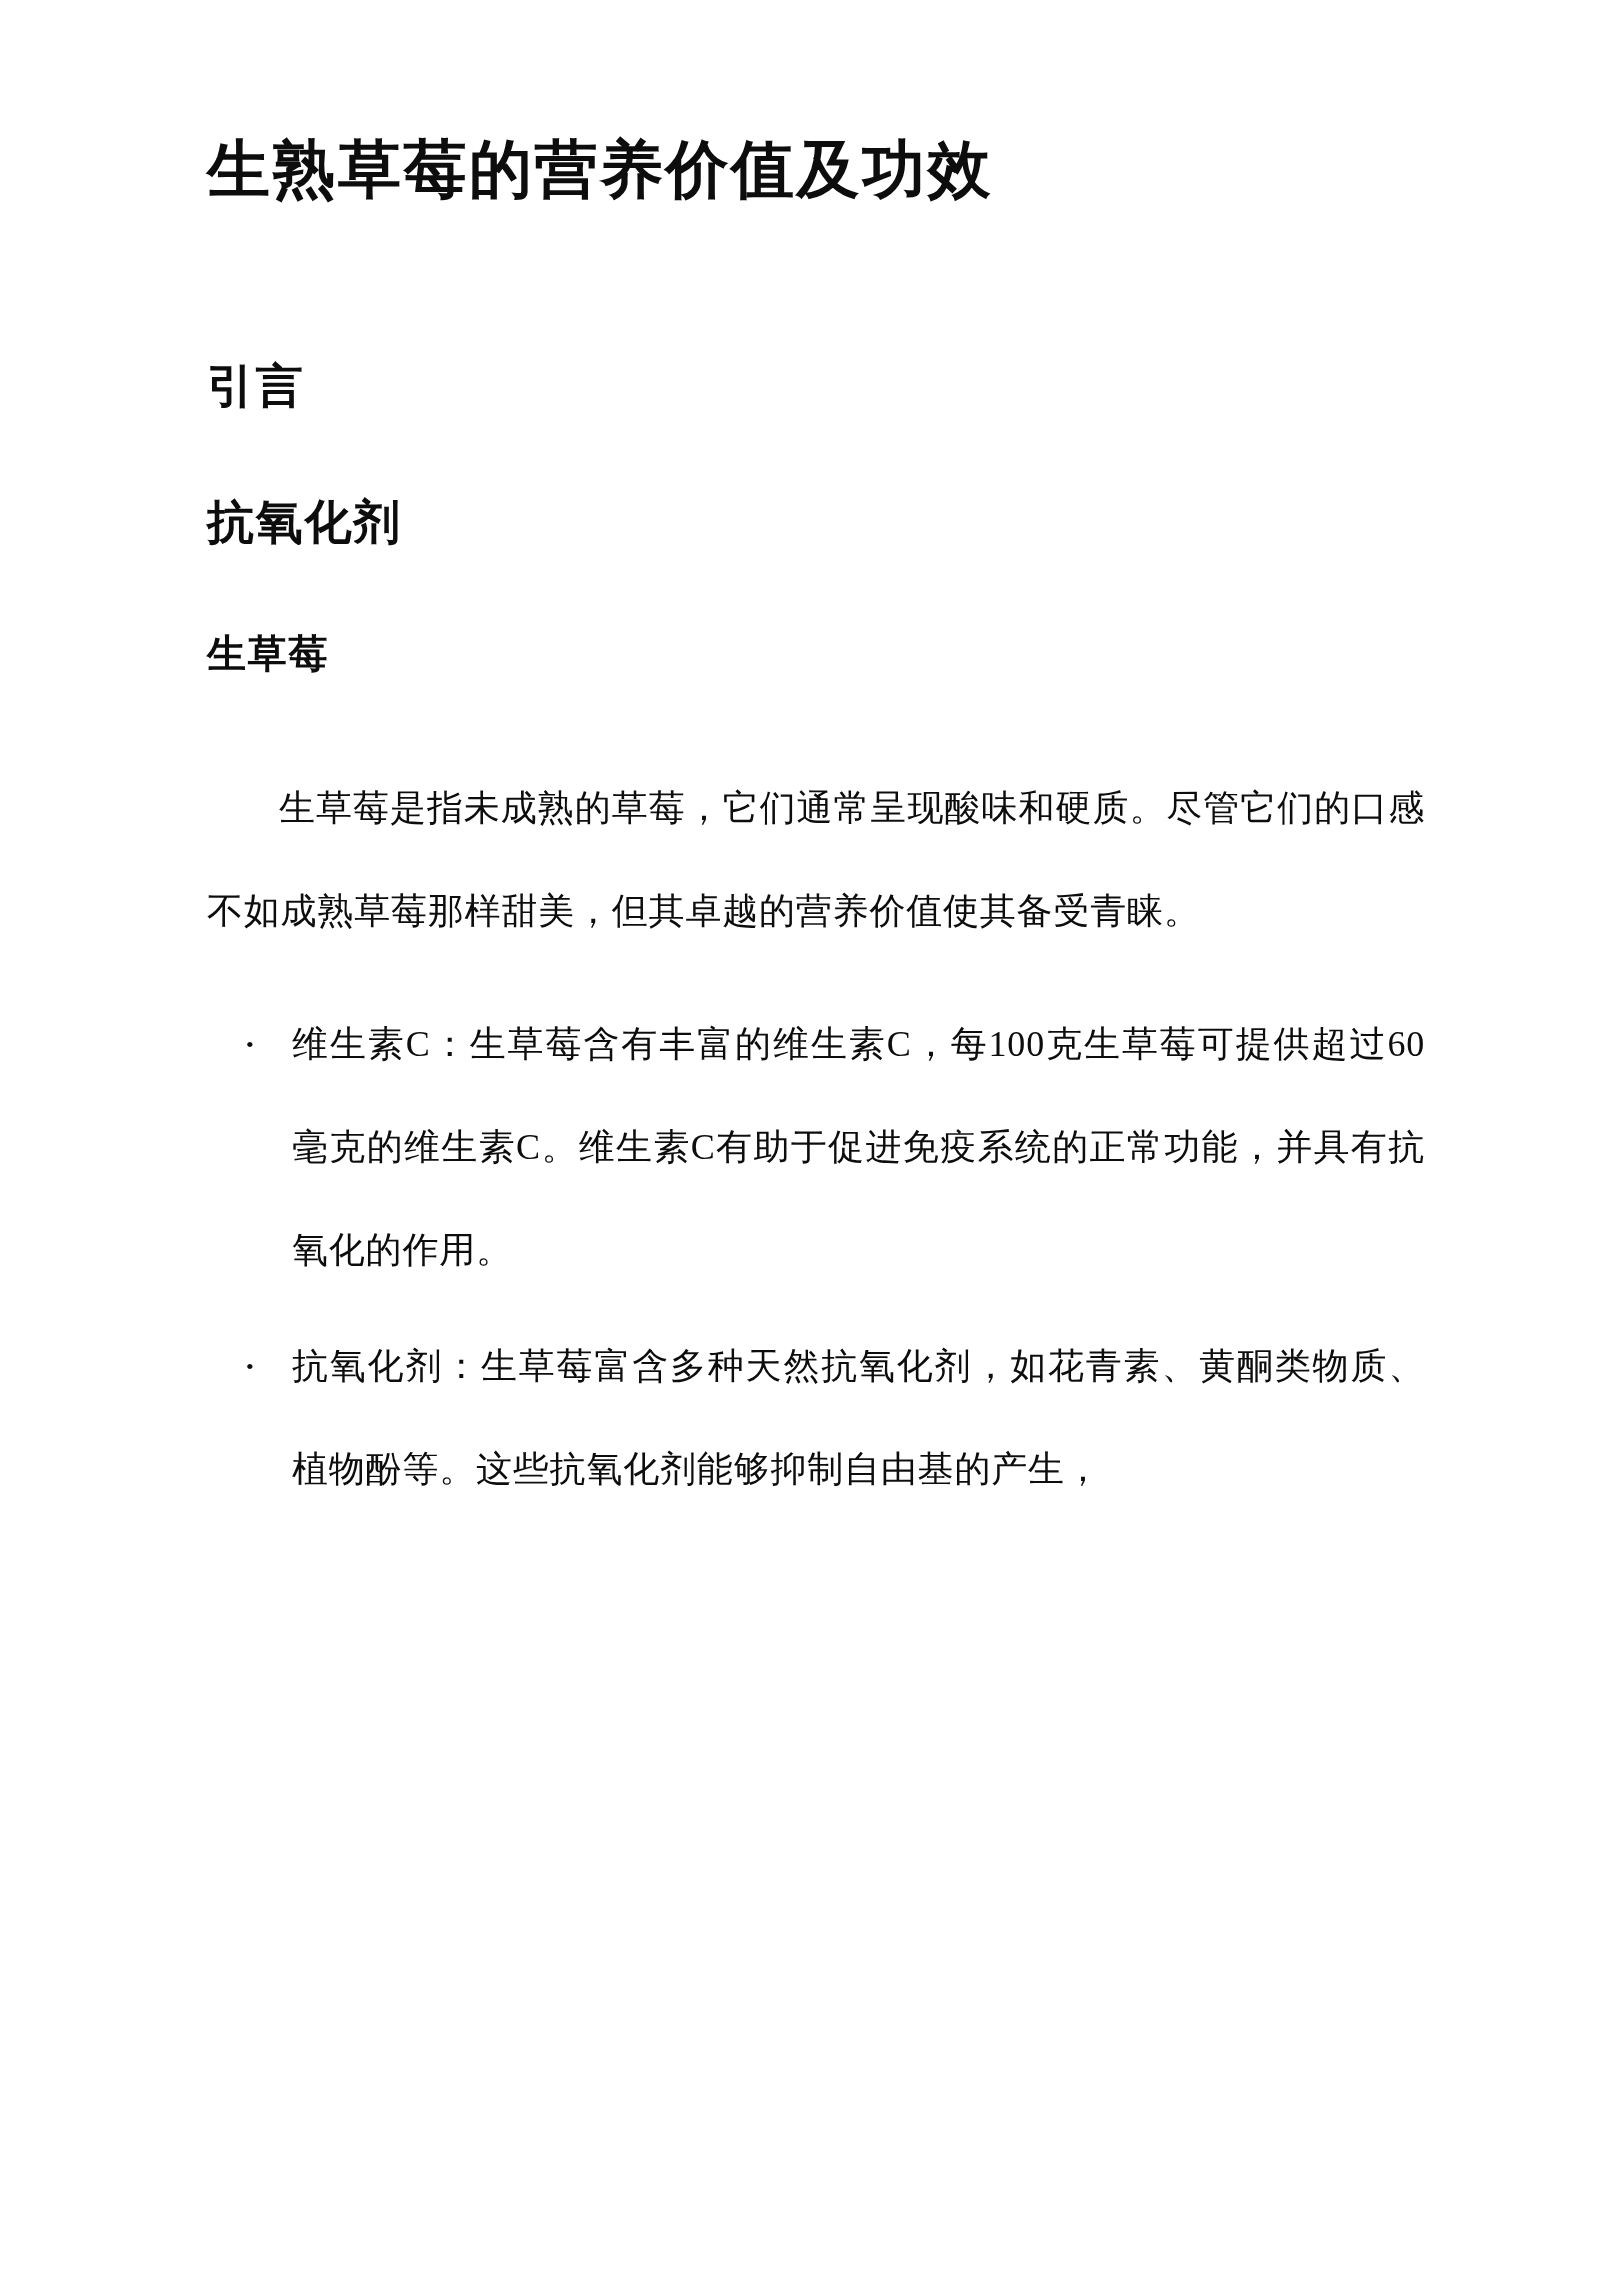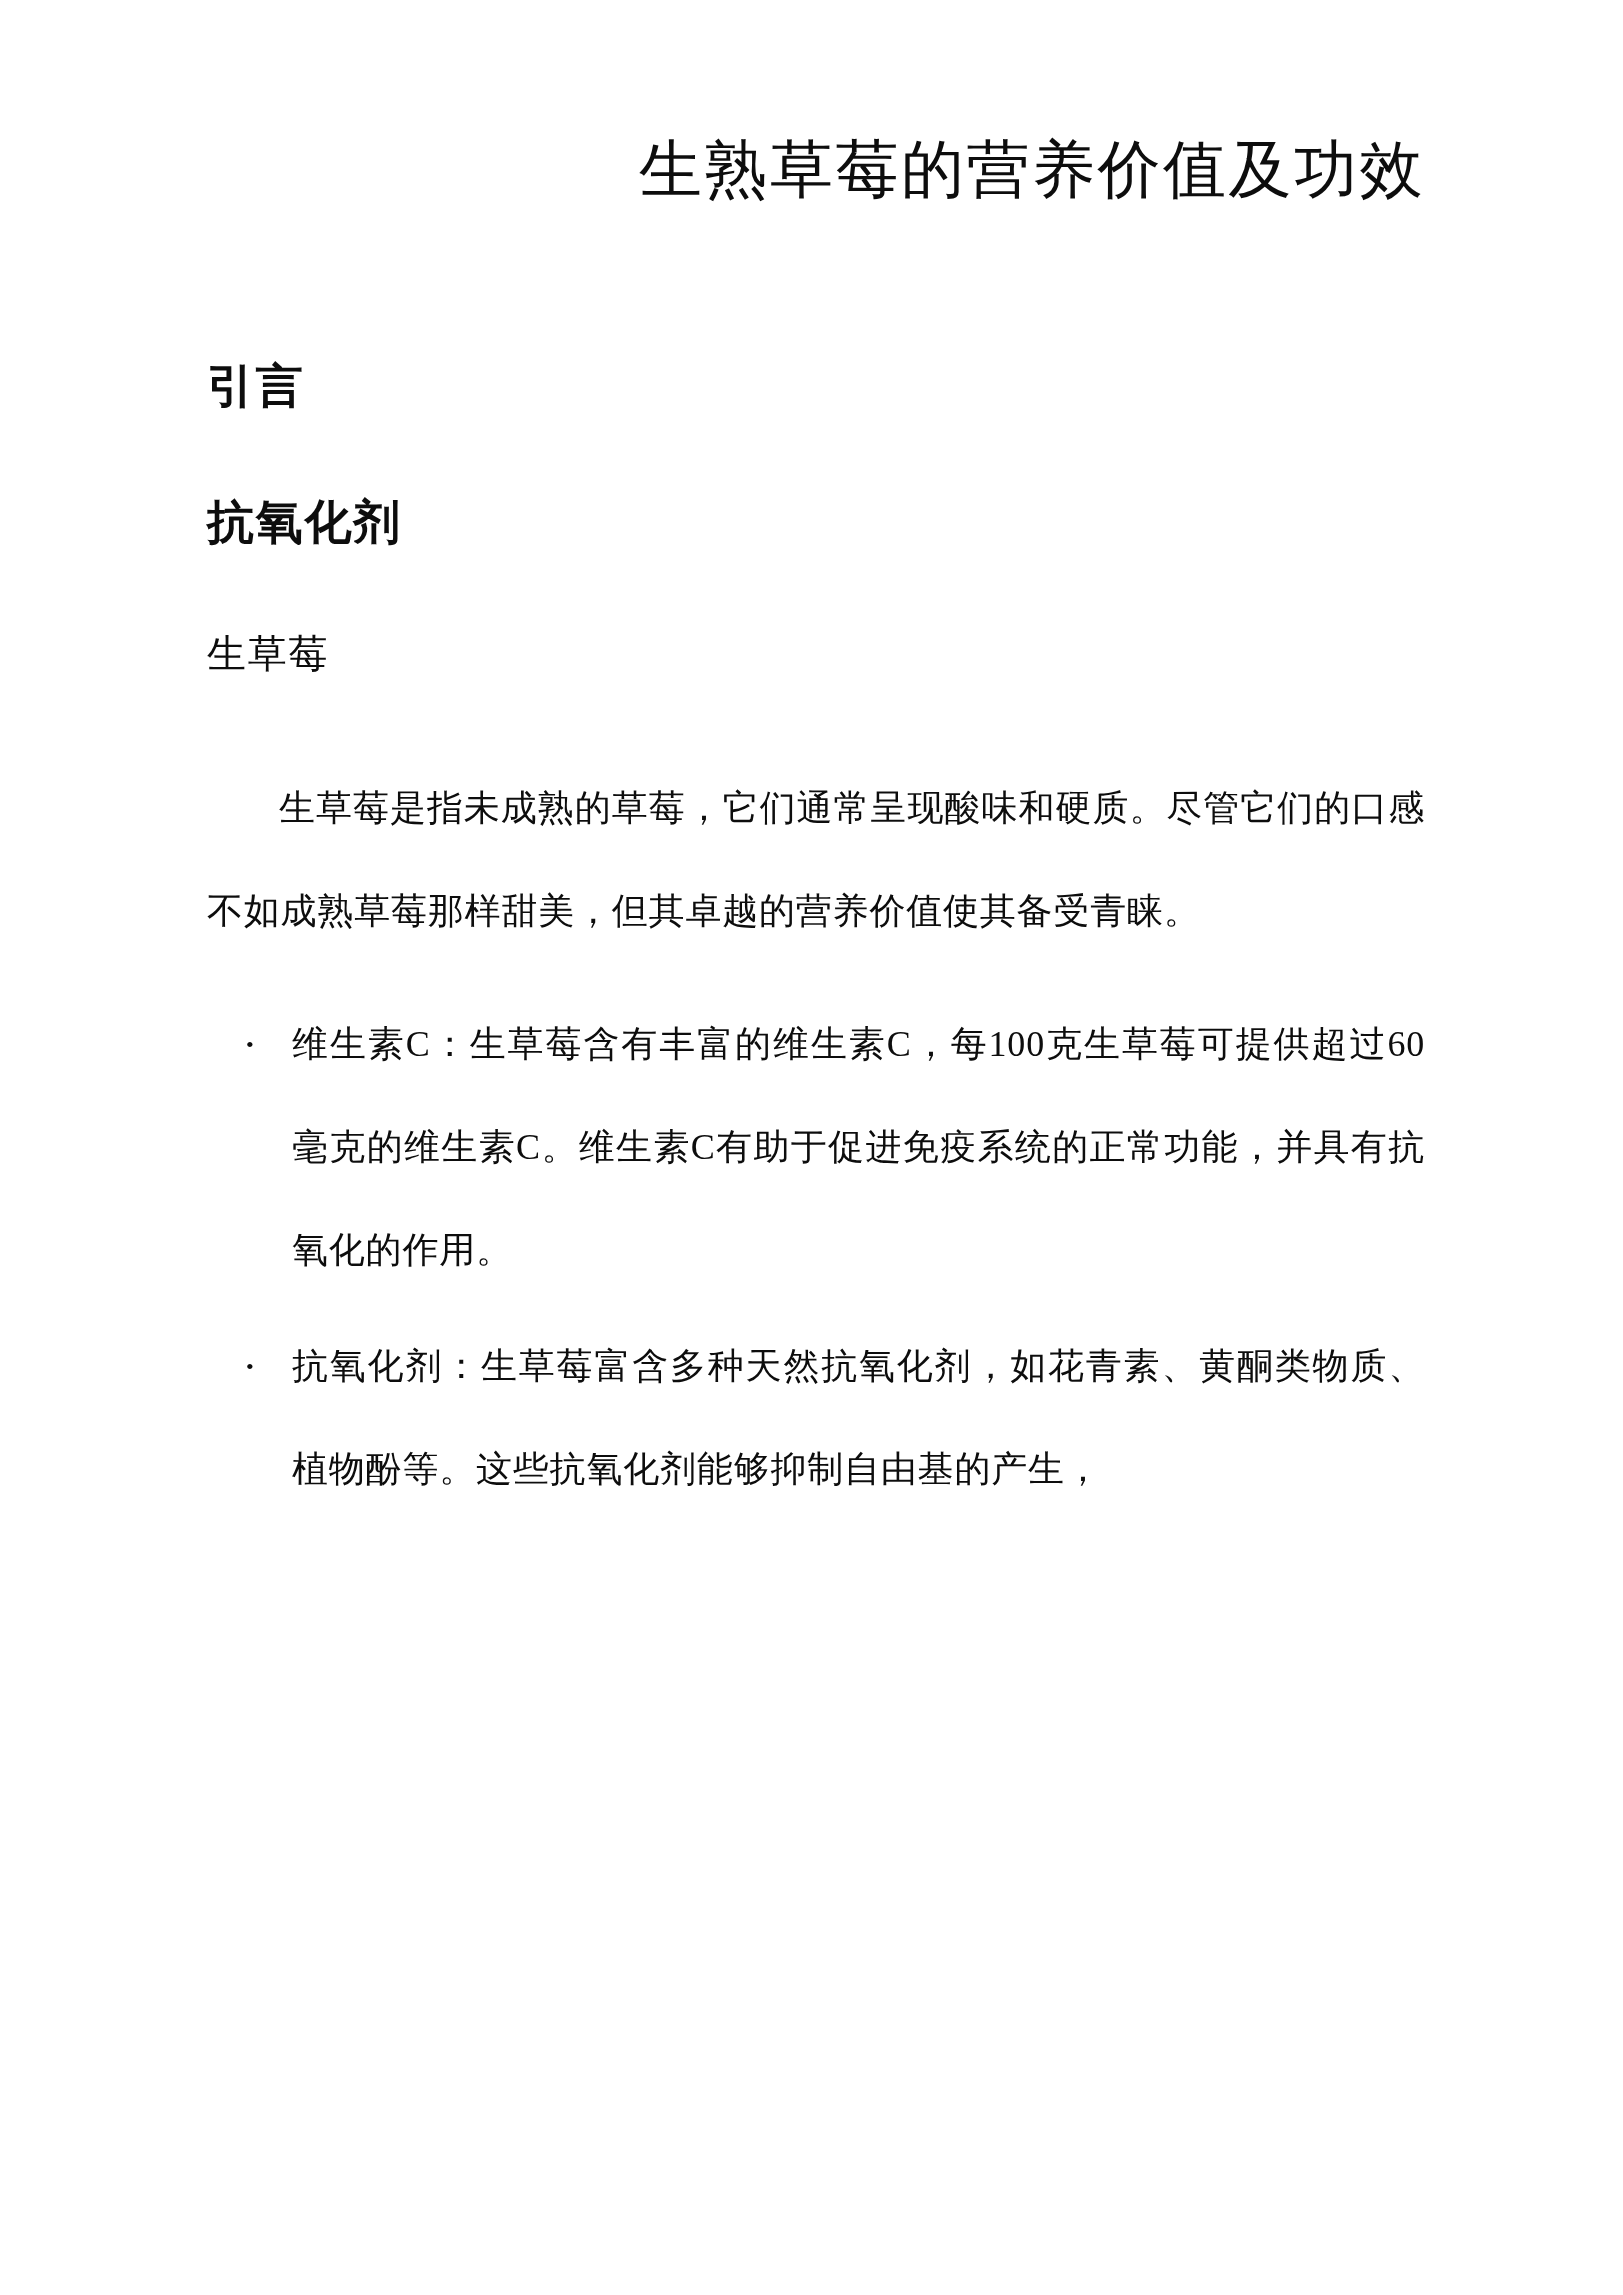--- a/index.html
+++ b/index.html
@@ -13,36 +13,35 @@
     height: 2295px;
     box-sizing: border-box;
     background: #ffffff;
     padding: 131px 199px 0 207px;
     overflow: hidden;
     font-family: "Liberation Serif", "DejaVu Serif", serif;
     color: #0d0d0d;
   }
   .doc-title {
     font-size: 63px;
-    font-weight: 400;
+    font-weight: 700;
     letter-spacing: 2.5px;
     line-height: 1.25;
     margin: 0 0 148px 0;
-    text-align: right;
   }
   .h2 {
     font-size: 47px;
     font-weight: 700;
     letter-spacing: 1.7px;
     line-height: 1.2;
     margin: 47px 0 80px 0;
   }
   .h3 {
     font-size: 39px;
-    font-weight: 400;
+    font-weight: 700;
     letter-spacing: 1.7px;
     line-height: 1.2;
     margin: 34px 0 80px 0;
   }
   .body-para {
     font-size: 36px;
     line-height: 103px;
     text-align: justify;
     text-indent: 2em;
     letter-spacing: 0.8px;

